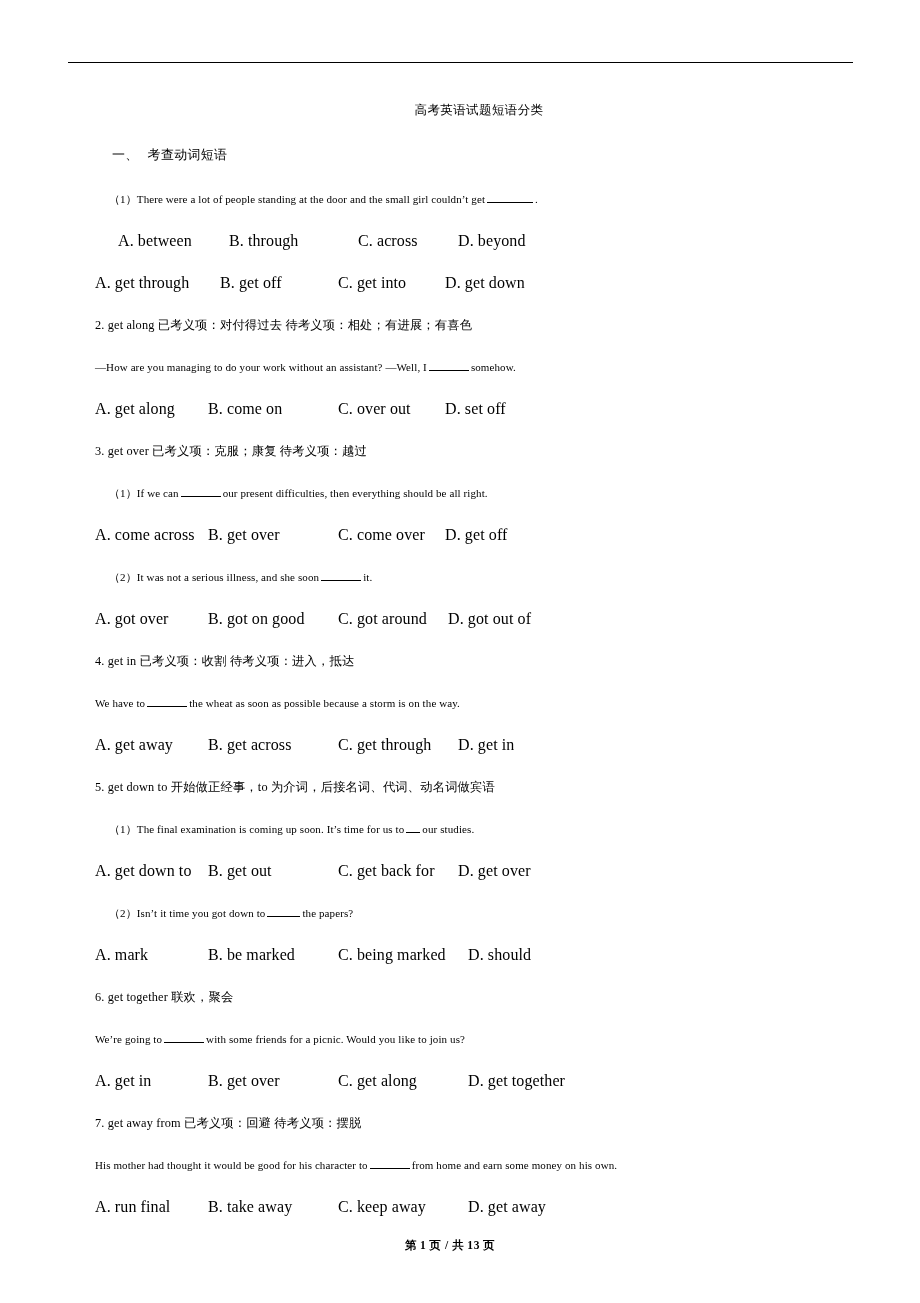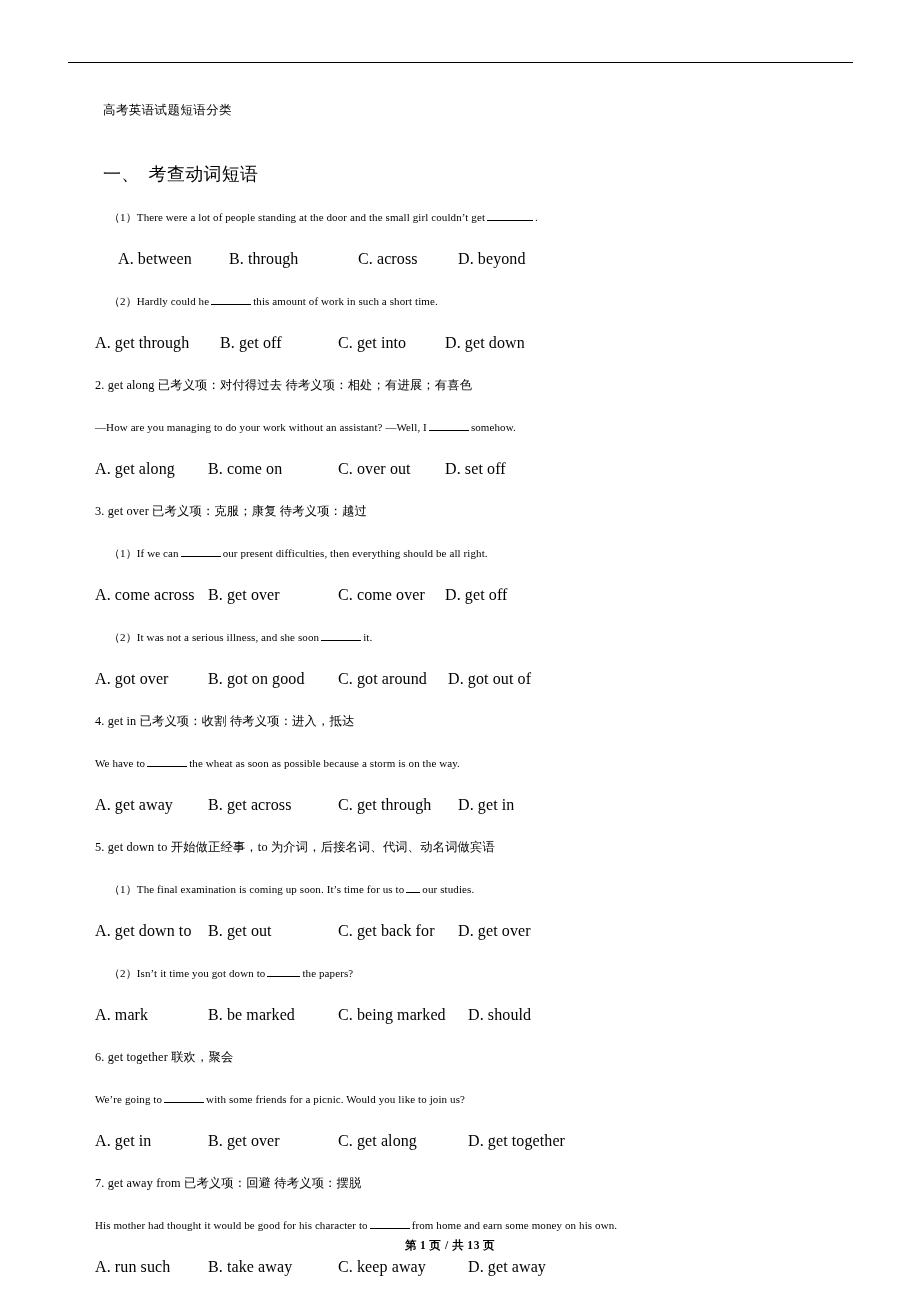--- a/index.html
+++ b/index.html
@@ -43,33 +43,35 @@
 
   
   .content {
     position: absolute;
     left: 95px;
     top: 100px;
     width: 760px;
   }
 
   .doc-title {
+    text-align: center;
     font-size: 12.5px;
     line-height: 20px;
     letter-spacing: 0.4px;
-    margin: 0 0 44px 0;
+    margin: 0 0 26px 0;
     padding-left: 8px;
     font-weight: normal;
   }
 
   .section-heading {
-    font-size: 18px;
-    line-height: 20px;
-    margin: 0 0 23px 8px;
+    font-size: 13px;
+    line-height: 20px;
+    margin: 0 0 23px 17px;
     letter-spacing: 0.3px;
+    font-family: Liberation Mono, monospace;
   }
   .section-heading .sec-num { margin-right: 9px; }
 
   .entry {
     font-size: 12.3px;
     line-height: 20px;
     margin: 0 0 22px 0;
     letter-spacing: 0.15px;
     white-space: nowrap;
   }
@@ -143,21 +145,20 @@
 
     <div class="stem indent"><span>（1）</span><span>There were a lot of people standing at the door and the small girl couldn’t get</span><span class="blank w-lg"></span><span>.</span></div>
 
     <div class="options">
       <span class="opt" style="left:23px">A. between</span>
       <span class="opt" style="left:134px">B. through</span>
       <span class="opt" style="left:263px">C. across</span>
       <span class="opt" style="left:363px">D. beyond</span>
     </div>
 
-    <div class="stem indent"><span>（2）</span><span>Hardly could he</span><span class="blank w-md"></span><span>this amount of work in such a short time.</span></div>
 
     <div class="options">
       <span class="opt" style="left:0px">A. get through</span>
       <span class="opt" style="left:125px">B. get off</span>
       <span class="opt" style="left:243px">C. get into</span>
       <span class="opt" style="left:350px">D. get down</span>
     </div>
 
     <div class="entry">2. get along 已考义项：对付得过去   待考义项：相处；有进展；有喜色</div>
 
@@ -230,21 +231,21 @@
       <span class="opt" style="left:113px">B. get over</span>
       <span class="opt" style="left:243px">C. get along</span>
       <span class="opt" style="left:373px">D. get together</span>
     </div>
 
     <div class="entry">7. get away from  已考义项：回避 待考义项：摆脱</div>
 
     <div class="stem"><span></span><span>His mother had thought it would be good for his character to</span><span class="blank w-md"></span><span>from home and earn some money on his own.</span></div>
 
     <div class="options">
-      <span class="opt" style="left:0px">A. run such</span>
+      <span class="opt" style="left:0px">A. run final</span>
       <span class="opt" style="left:113px">B. take away</span>
       <span class="opt" style="left:243px">C. keep away</span>
       <span class="opt" style="left:373px">D. get away</span>
     </div>
 
   </div>
 
   <div class="footer">
     <span>第</span><span class="pg-num">1</span><span>页 /  共</span><span class="pg-num">13</span><span>页</span>
   </div>

